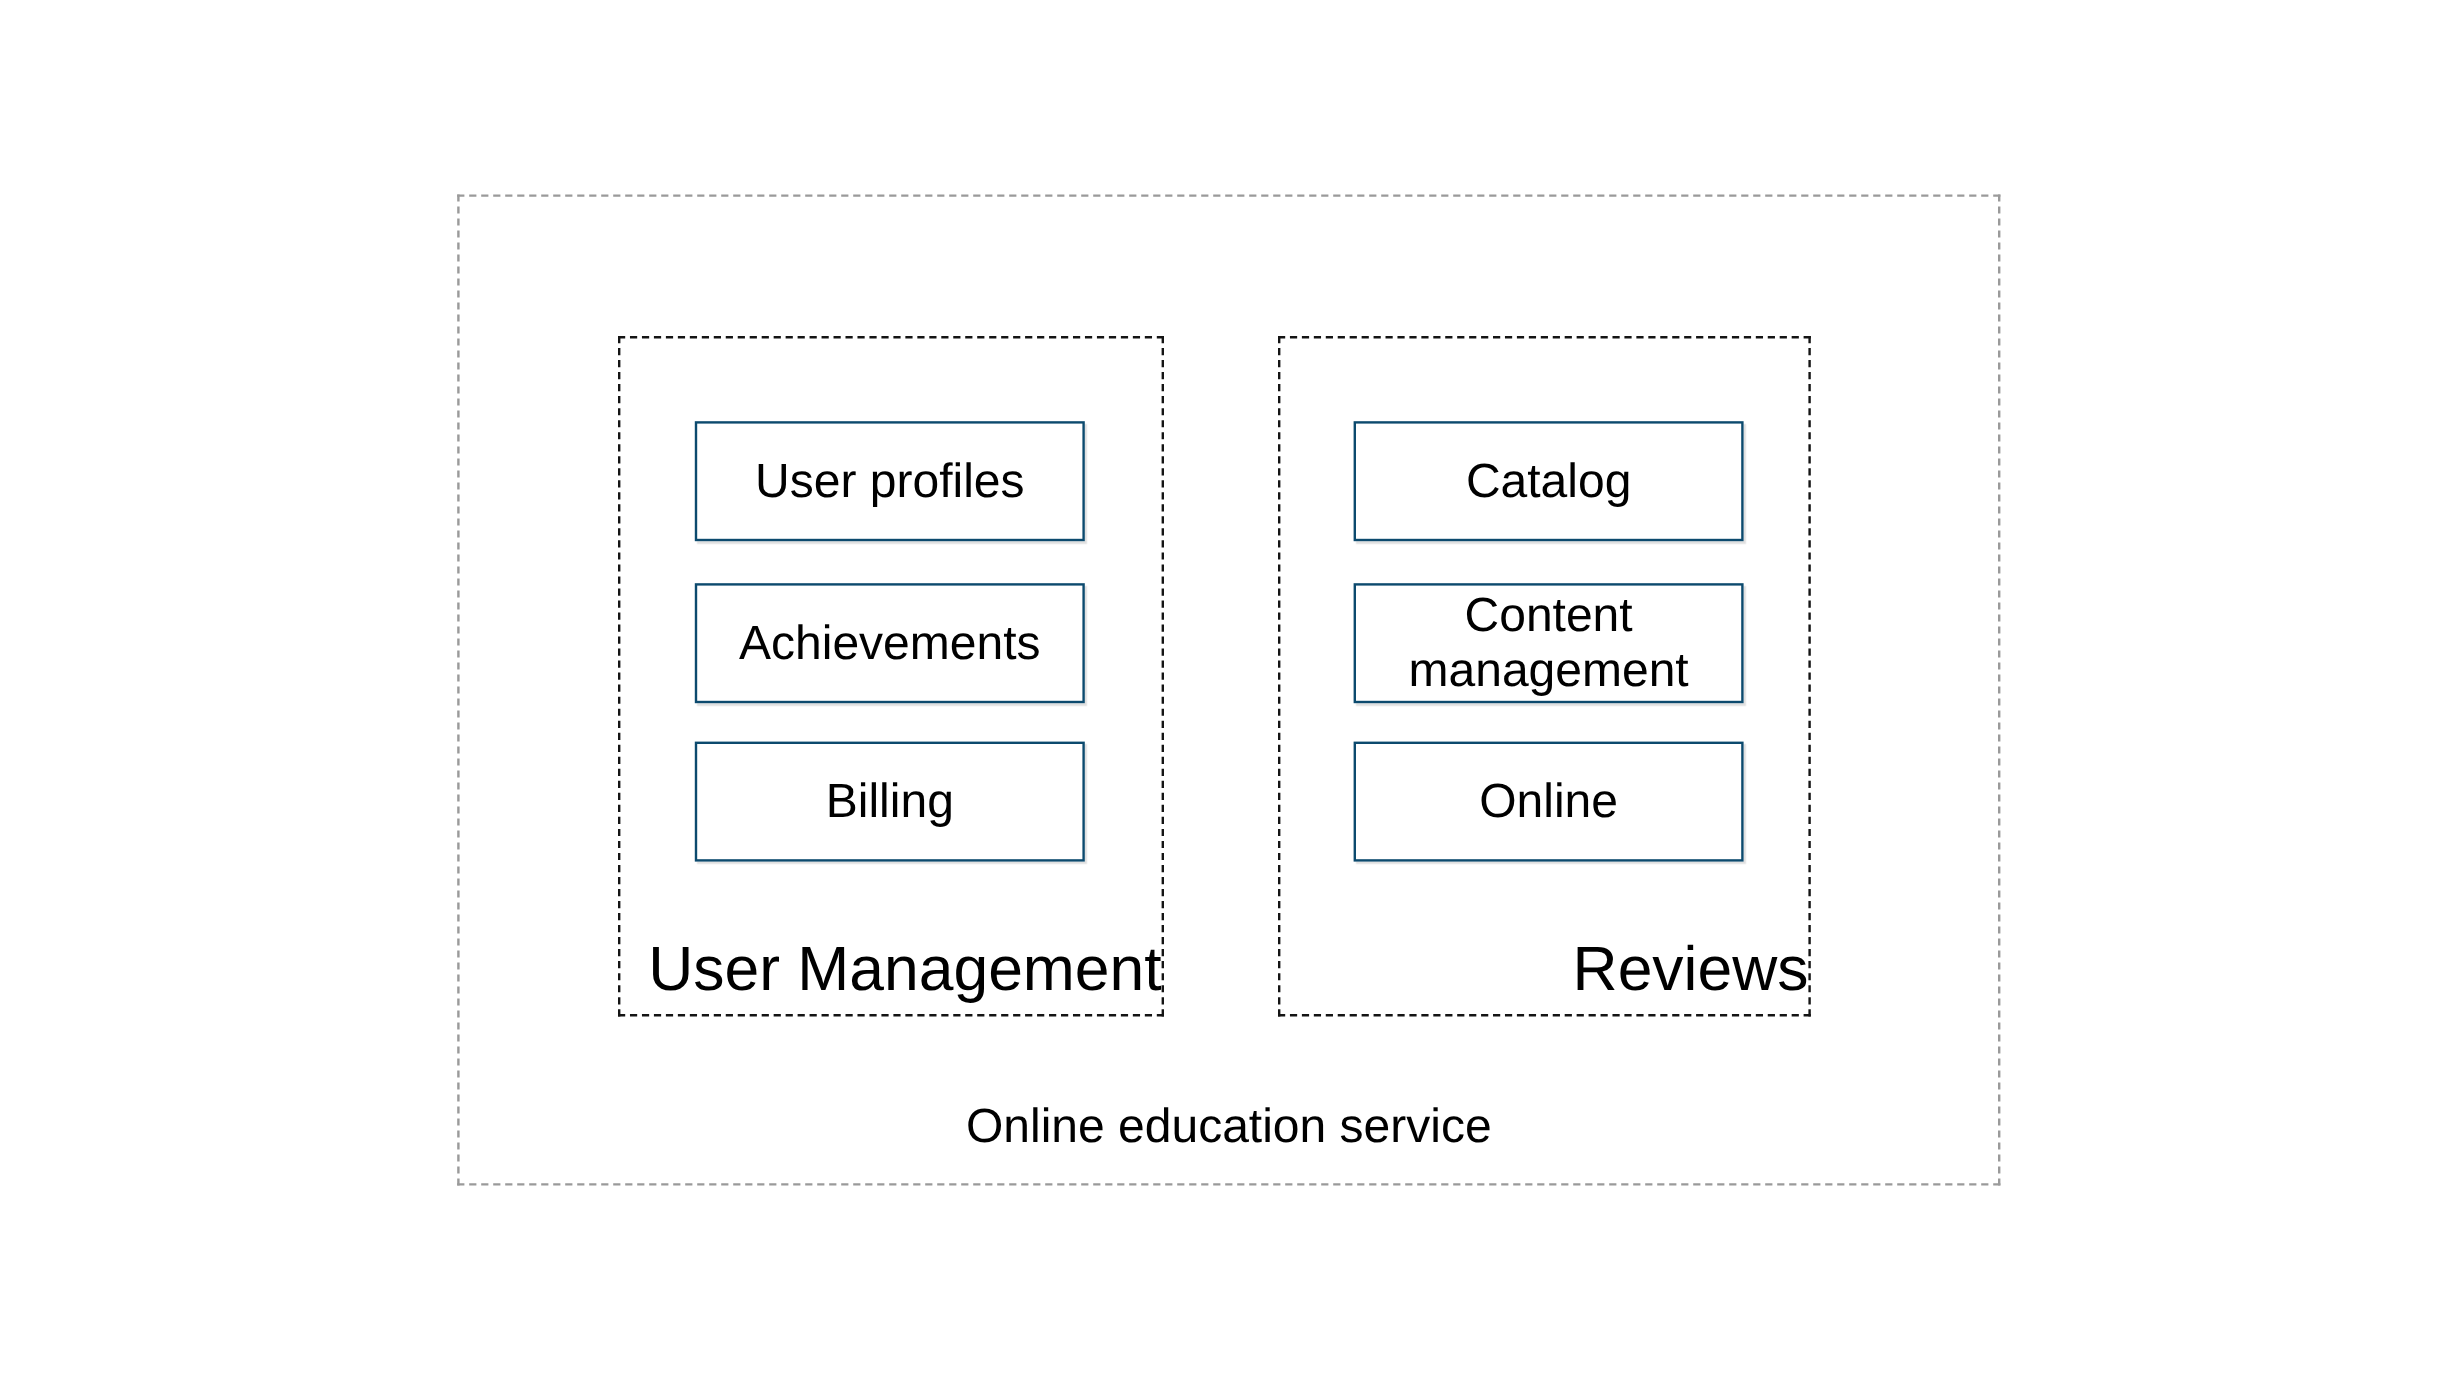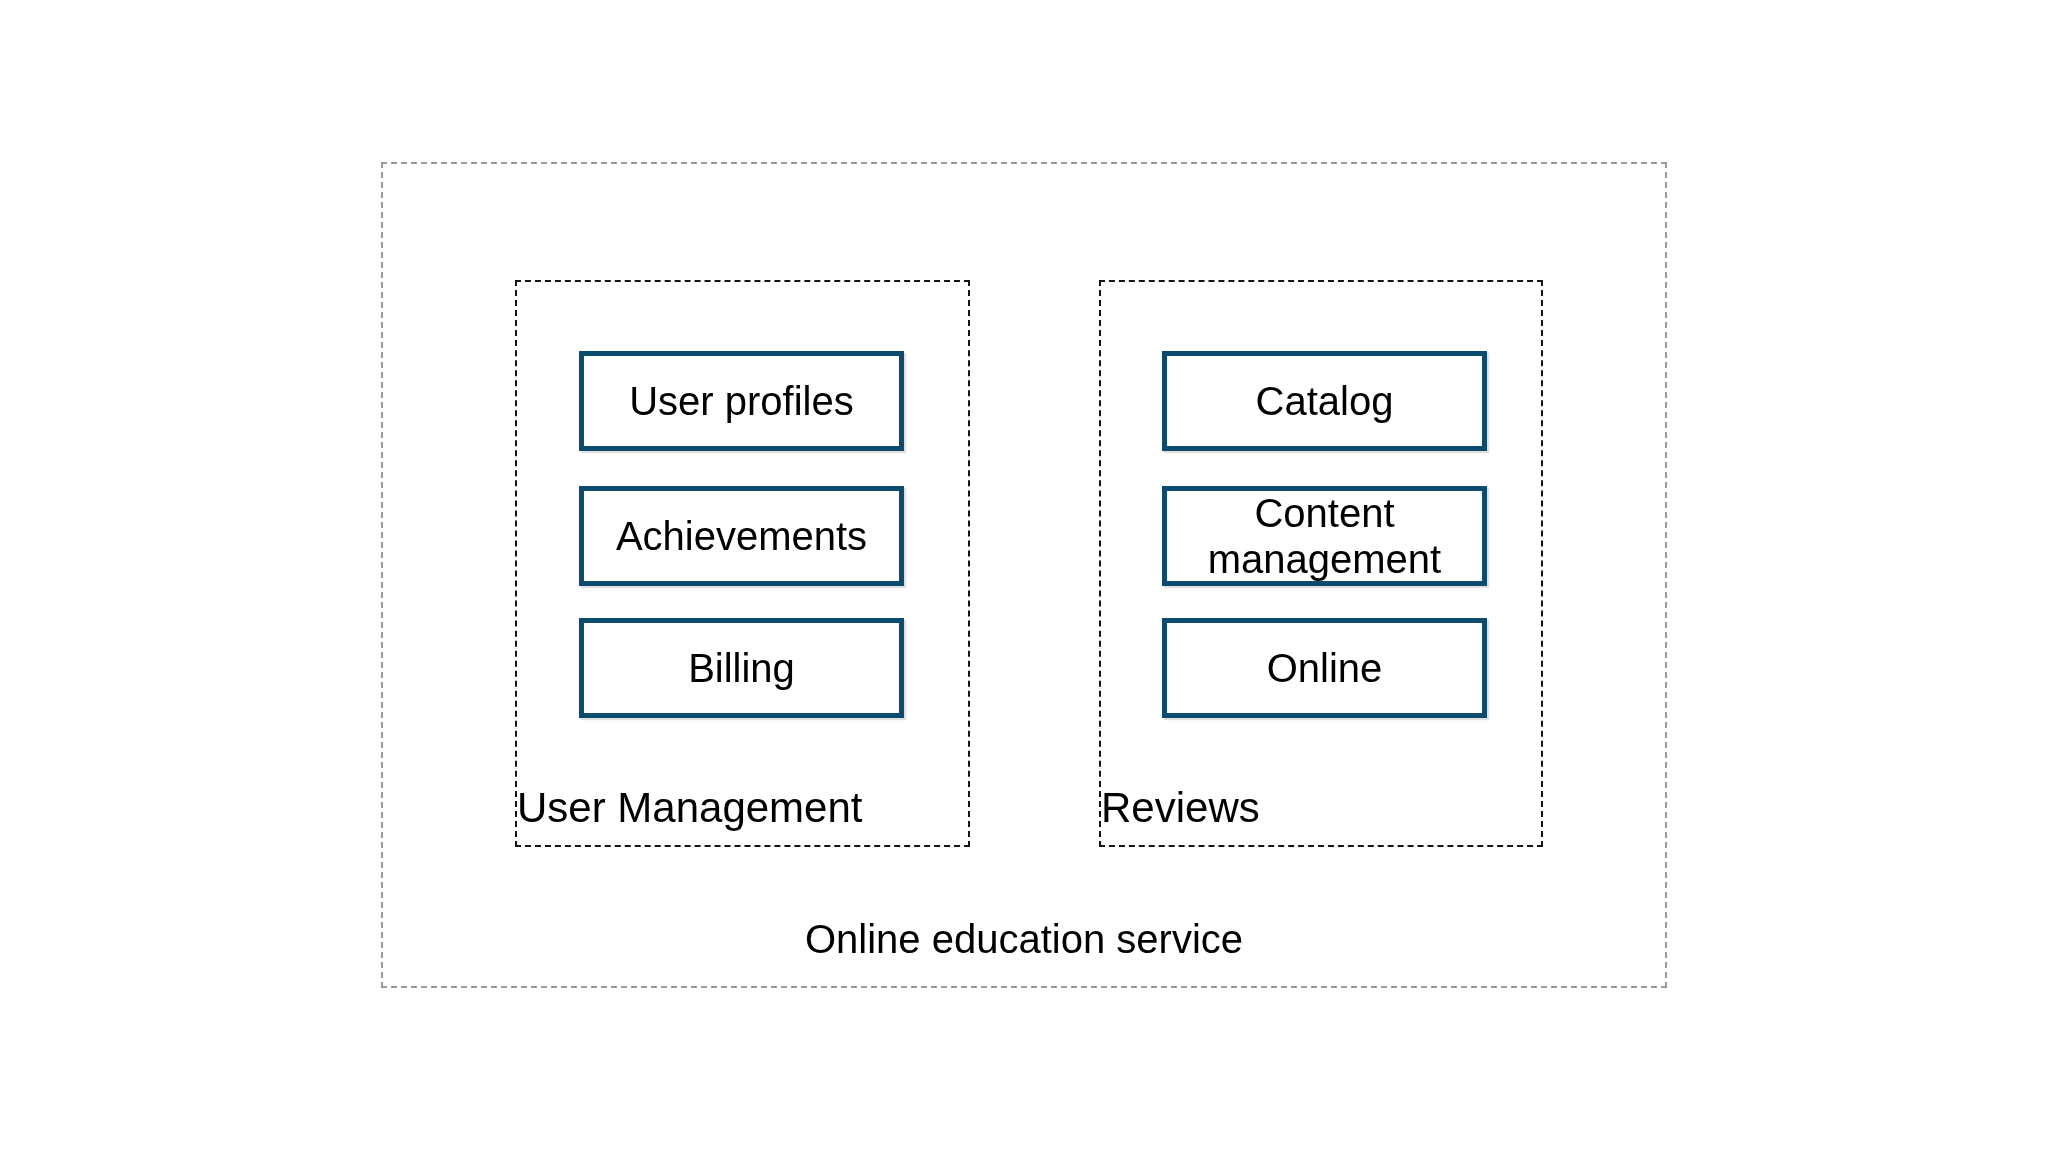--- a/index.html
+++ b/index.html
@@ -34,29 +34,29 @@
     top: 116px;
     height: 567px;
     border: 2px dashed #141414;
     box-sizing: border-box;
   }
   .group-left {
     left: 132px;
     width: 455px;
   }
   .group-right {
-    left: 716px;
+    left: 682px;
     width: 444px;
   }
   .node {
     position: absolute;
     width: 325px;
     height: 100px;
     background: #ffffff;
-    border: 5px solid #0c4a6e;
+    border: 2px solid #0c4a6e;
     box-sizing: border-box;
     display: flex;
     align-items: center;
     justify-content: center;
     text-align: center;
     font-size: 40px;
     line-height: 46px;
     box-shadow: 2px 2px 1px rgba(0,0,0,0.12);
   }
   .group-left .node { left: 62px; }
@@ -66,22 +66,22 @@
   .row3 { top: 336px; }
   .node-label {
     display: block;
     padding: 0 10px;
   }
   .group-label {
     position: absolute;
     left: 0;
     right: 0;
     bottom: 14px;
-    text-align: left;
-    font-size: 42px;
+    text-align: right;
+    font-size: 52px;
     line-height: 46px;
   }
   .outer-label {
     position: absolute;
     left: 0;
     right: 0;
     bottom: 24px;
     text-align: center;
     font-size: 40px;
     line-height: 46px;

